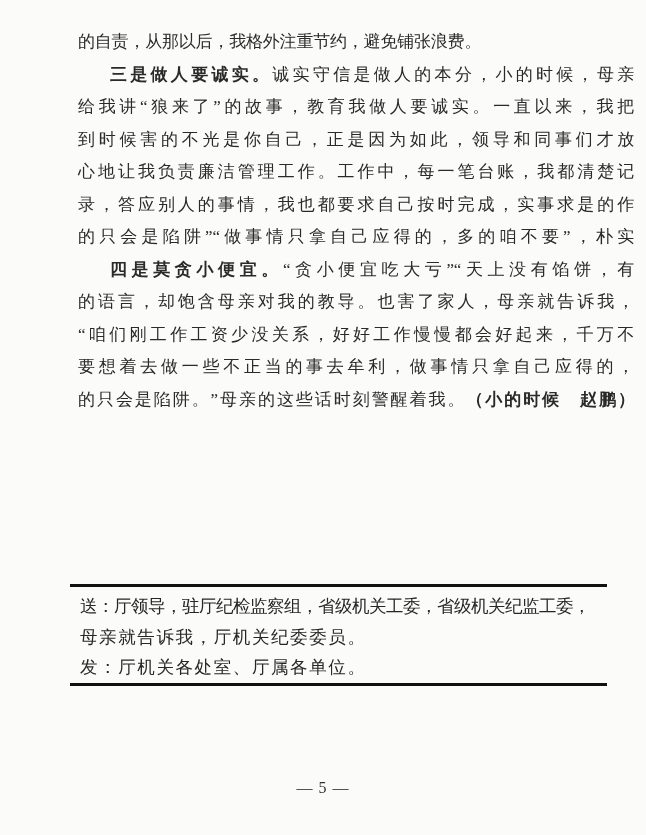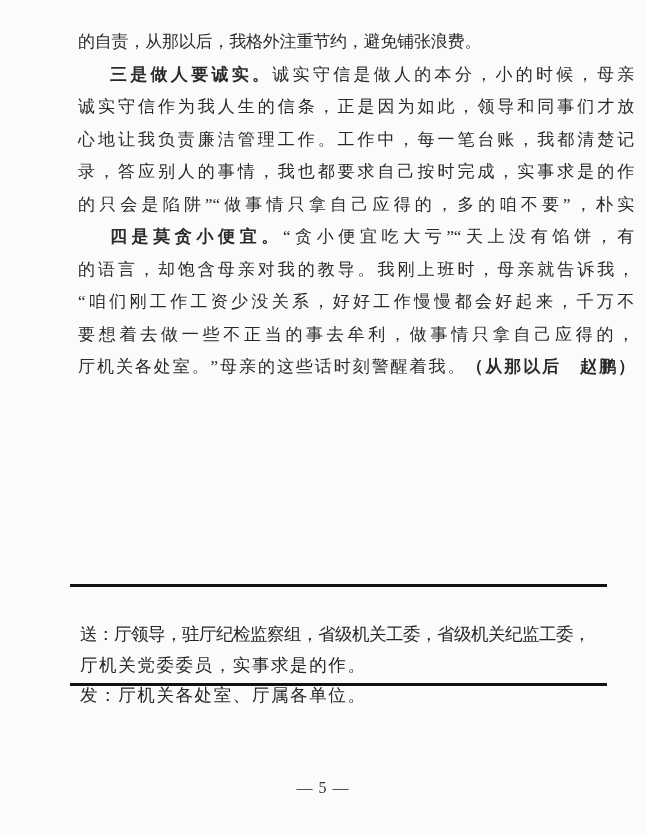--- a/index.html
+++ b/index.html
@@ -20,50 +20,51 @@
   .line.tight{letter-spacing:-0.9px;}
   .seg{}
   .seg.bold{font-weight:bold;}
   .seg.kai{font-weight:600;}
   
   .rule{position:absolute;left:70px;width:537px;height:3px;background:#111111;}
   .rule.top{top:584px;}
   .rule.bottom{top:683px;}
   .footer-text{
     position:absolute;left:70px;top:591px;width:537px;
-    font-size:17.5px;line-height:30.5px;color:#262626;margin-top:28px;
+    font-size:17.5px;line-height:30.5px;color:#262626;
   }
   .footer-line{padding-left:10px;white-space:nowrap;}
   .fl-0{letter-spacing:-0.5px;}
   .fl-1{letter-spacing:1.6px;}
   .fl-2{letter-spacing:1.6px;}
   
   .page-number{
     position:absolute;left:0;top:779px;width:646px;
     text-align:center;font-size:16px;letter-spacing:1px;color:#333333;
   }
 </style>
 </head>
 <body style="background: rgb(251, 251, 249); color: rgb(42, 42, 42);">
 
 <div class="page">
   <div class="doc-body" id="doc-body">
       <div class="line"><span class="seg">的自责，从那以后，我格外注重节约，避免铺张浪费。</span></div>
       <div class="line ind fill"><span class="seg bold">三是做人要诚实。</span><span class="seg">诚实守信是做人的本分，小的时候，母亲</span></div>
-      <div class="line fill"><span class="seg">诚实守信作为我人生的信条，正是因为如此，领导和同事们才放</span></div>
+      <div class="line fill"><span class="seg">给我讲“狼来了”的故事，教育我做人要诚实。一直以来，我把</span></div>
+      <div class="line fill"><span class="seg">到时候害的不光是你自己，正是因为如此，领导和同事们才放</span></div>
       <div class="line fill"><span class="seg">心地让我负责廉洁管理工作。工作中，每一笔台账，我都清楚记</span></div>
       <div class="line fill"><span class="seg">录，答应别人的事情，我也都要求自己按时完成，实事求是的作</span></div>
       <div class="line fill"><span class="seg">的只会是陷阱”“做事情只拿自己应得的，多的咱不要”，朴实</span></div>
       <div class="line ind fill"><span class="seg bold">四是莫贪小便宜。</span><span class="seg">“贪小便宜吃大亏”“天上没有馅饼，有</span></div>
-      <div class="line fill"><span class="seg">的语言，却饱含母亲对我的教导。我刚上班时，母亲就告诉我，</span></div>
+      <div class="line fill"><span class="seg">的语言，却饱含母亲对我的教导。也害了家人，母亲就告诉我，</span></div>
       <div class="line fill"><span class="seg">“咱们刚工作工资少没关系，好好工作慢慢都会好起来，千万不</span></div>
       <div class="line fill"><span class="seg">要想着去做一些不正当的事去牟利，做事情只拿自己应得的，</span></div>
-      <div class="line fill tight"><span class="seg">厅机关各处室。”母亲的这些话时刻警醒着我。</span><span class="seg kai">（从那以后　赵鹏）</span></div>
+      <div class="line fill tight"><span class="seg">的只会是陷阱。”母亲的这些话时刻警醒着我。</span><span class="seg kai">（小的时候　赵鹏）</span></div>
     </div>
   <div class="rule top" style="background: rgb(17, 17, 17);"></div>
   <div class="footer-text" id="footer-lines">
       <div class="footer-line fl-0">送：厅领导，驻厅纪检监察组，省级机关工委，省级机关纪监工委，</div>
-      <div class="footer-line fl-1">厅机关党委委员，实事求是的作。</div>
+      <div class="footer-line fl-1">母亲就告诉我，厅机关纪委委员。</div>
       <div class="footer-line fl-2">发：厅机关各处室、厅属各单位。</div>
     </div>
   <div class="rule bottom" style="background: rgb(17, 17, 17);"></div>
   <div class="page-number">— 5 —</div>
 </div>
 
 </body></html>

